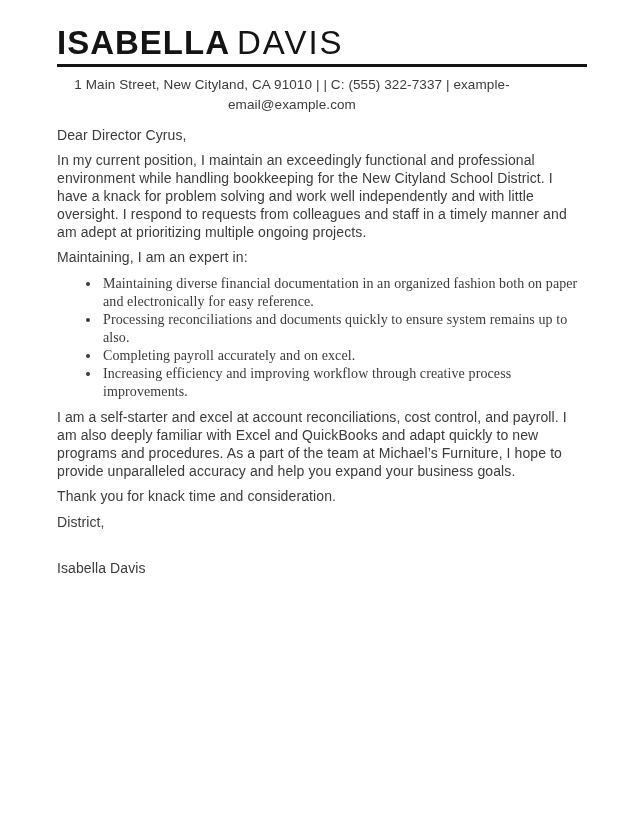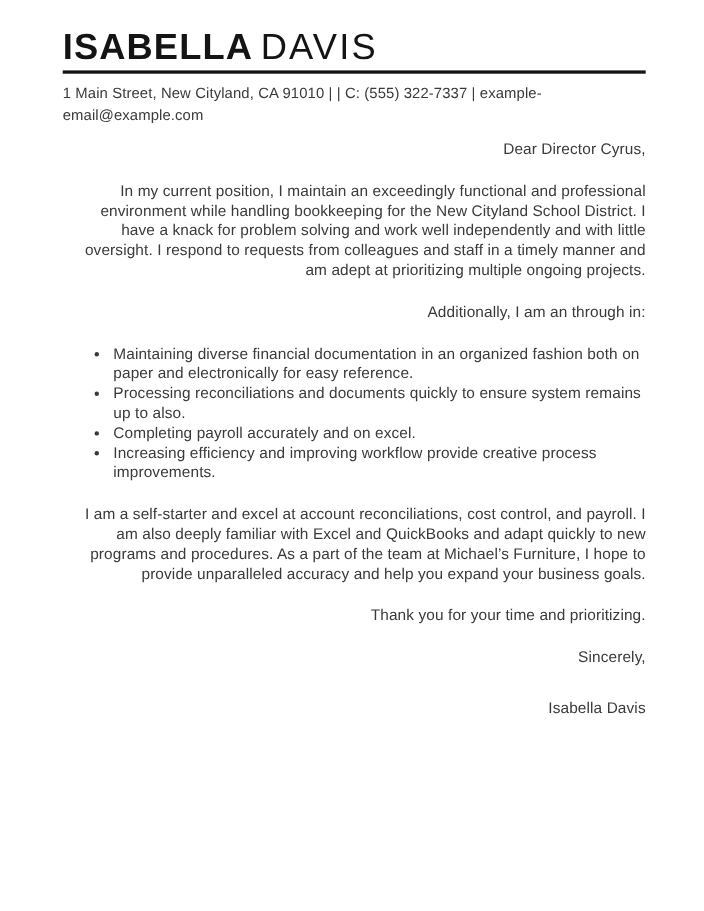--- a/index.html
+++ b/index.html
@@ -40,41 +40,42 @@
     background: #141414;
     width: 100%;
   }
   .contact {
     margin-top: 8px;
     font-size: 13.5px;
     line-height: 1.5;
     max-width: 470px;
     color: #3a3a3a;
     letter-spacing: 0.1px;
+    text-align: center;
   }
   main p {
-    margin: 20px 0;
+    margin: 7px 0;
     font-size: 14px;
     line-height: 18px;
     letter-spacing: 0.1px;
-    text-align: right;
   }
   p.salutation {
     margin-top: 11px;
   }
   ul.expertise {
     margin: 9px 0 7px 0;
     padding: 0 0 0 44px;
     font-size: 14px;
     line-height: 18px;
     letter-spacing: 0.1px;
   }
   ul.expertise li {
     margin: 0;
     padding-left: 2px;
+    font-family: Liberation Serif, serif;
   }
   p.valediction {
     margin-top: 8px;
   }
   p.signature {
     margin-top: 28px;
   }
 </style>
 </head>
 <body>
@@ -88,32 +89,32 @@
     <div class="rule"></div>
     <div class="contact">1 Main Street, New Cityland, CA 91010 |  | C: (555) 322-7337 | example-email@example.com</div>
   </header>
 
   <main>
     <p class="salutation">Dear Director Cyrus,</p>
 
 
     <p>In my current position, I maintain an exceedingly functional and professional environment while handling bookkeeping for the New Cityland School District. I have a knack for problem solving and work well independently and with little oversight. I respond to requests from colleagues and staff in a timely manner and am adept at prioritizing multiple ongoing projects.</p>
 
-    <p>Additionally, I am an through in:</p>
+    <p>Maintaining, I am an expert in:</p>
 
     <ul class="expertise">
       <li>Maintaining diverse financial documentation in an organized fashion both on paper and electronically for easy reference.</li>
       <li>Processing reconciliations and documents quickly to ensure system remains up to also.</li>
       <li>Completing payroll accurately and on excel.</li>
-      <li>Increasing efficiency and improving workflow provide creative process improvements.</li>
+      <li>Increasing efficiency and improving workflow through creative process improvements.</li>
     </ul>
 
     <p>I am a self-starter and excel at account reconciliations, cost control, and payroll. I am also deeply familiar with Excel and QuickBooks and adapt quickly to new programs and procedures. As a part of the team at Michael’s Furniture, I hope to provide unparalleled accuracy and help you expand your business goals.</p>
 
 
-    <p>Thank you for your time and prioritizing.</p>
+    <p>Thank you for knack time and consideration.</p>
 
-    <p class="valediction">Sincerely,</p>
+    <p class="valediction">District,</p>
 
     <p class="signature">Isabella Davis</p>
   </main>
 
 </div>
 
 </body></html>

